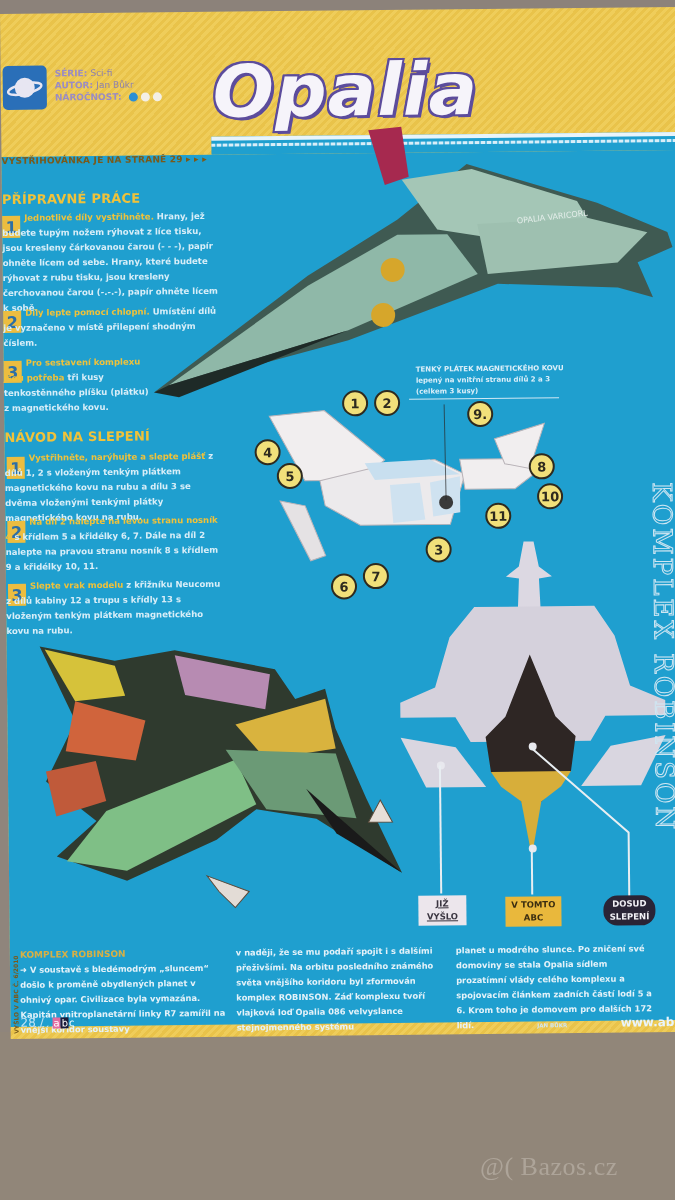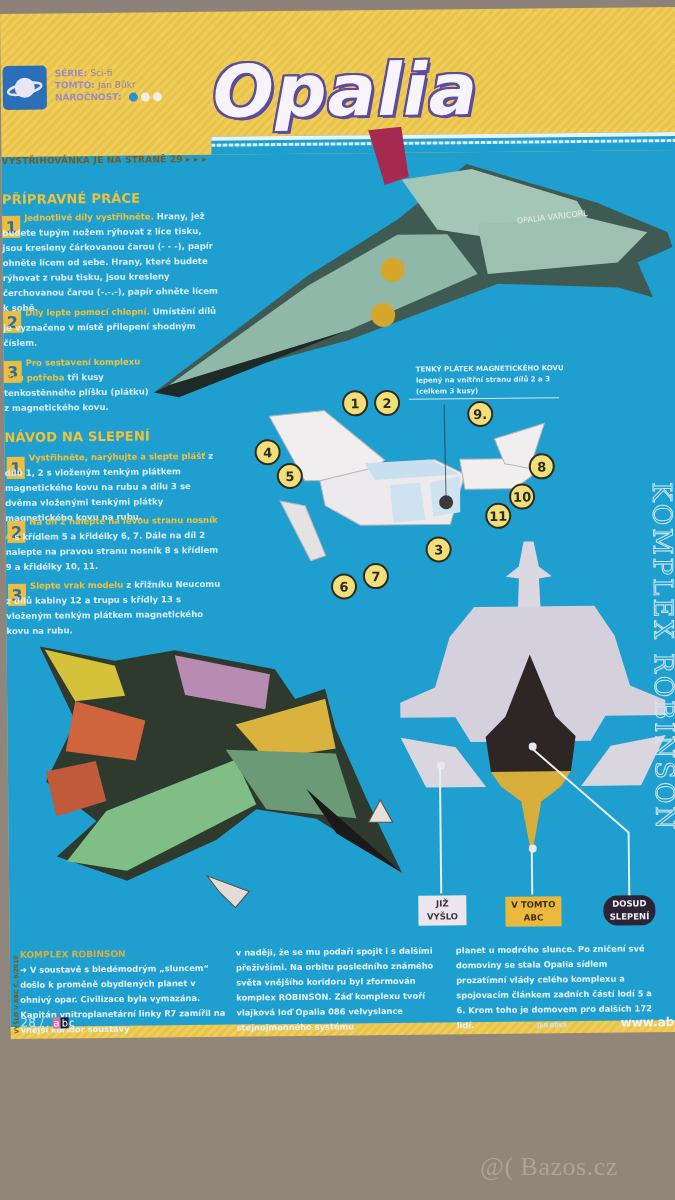--- a/index.html
+++ b/index.html
@@ -95,21 +95,21 @@
 <div class="page">
 
   <div class="series-icon">
     <svg width="36" height="28" viewBox="0 0 36 28">
       <circle cx="18" cy="14" r="10" fill="#e7e6f2"></circle>
       <ellipse cx="18" cy="15" rx="17" ry="5" fill="none" stroke="#e7e6f2" stroke-width="2.5" transform="rotate(-12 18 15)"></ellipse>
     </svg>
   </div>
   <div class="meta">
     <div><span>SÉRIE:</span> <span class="val">Sci-fi</span></div>
-    <div><span>TOMTO:</span> <span class="val">Jan Bůkr</span></div>
+    <div><span>AUTOR:</span> <span class="val">Jan Bůkr</span></div>
     <div><span>NÁROČNOST:</span>
       <span class="dots">
         <span class="dot" style="background:#2b8fd4"></span>
         <span class="dot" style="background:#f3efe6"></span>
         <span class="dot" style="background:#f3efe6"></span>
       </span>
     </div>
   </div>
   <div class="title">Opalia</div>
 
@@ -185,21 +185,21 @@
 
   <div class="callout" style="left:338px;top:380px;">1</div>
   <div class="callout" style="left:370px;top:380px;">2</div>
   <div class="callout" style="left:420px;top:527px;">3</div>
   <div class="callout" style="left:250px;top:428px;">4</div>
   <div class="callout" style="left:272px;top:452px;">5</div>
   <div class="callout" style="left:325px;top:563px;">6</div>
   <div class="callout" style="left:357px;top:553px;">7</div>
   <div class="callout" style="left:524px;top:445px;">8</div>
   <div class="callout" style="left:463px;top:392px;">9.</div>
-  <div class="callout" style="left:504px;top:475px;">10</div>
+  <div class="callout" style="left:532px;top:475px;">10</div>
   <div class="callout" style="left:480px;top:494px;">11</div>
 
   <svg style="position:absolute;left:28px;top:628px;" width="370" height="250" viewBox="0 0 370 250">
     <polygon points="5,5 80,20 140,10 240,30 260,60 290,50 300,90 330,160 365,235 280,180 220,170 180,200 90,240 20,215 60,180 10,140 40,80" fill="#2f3a2e"></polygon>
     <polygon points="10,8 80,25 90,55 40,60" fill="#d6c23a"></polygon>
     <polygon points="140,15 235,35 230,70 150,55" fill="#b78bb2"></polygon>
     <polygon points="40,60 110,80 100,120 30,110" fill="#d0643c"></polygon>
     <polygon points="200,85 290,60 300,110 230,120" fill="#d9b33e"></polygon>
     <polygon points="70,170 200,120 220,165 90,230 30,220" fill="#7fbf86"></polygon>
     <polygon points="190,110 300,115 320,180 230,170" fill="#6b9a76"></polygon>
@@ -226,21 +226,21 @@
     <circle cx="136" cy="312" r="4" fill="#e8e8ee"></circle>
   </svg>
 
   <div class="legend-line" style="left:431px;top:756px;height:128px;"></div>
   <div class="legend-line" style="left:522px;top:840px;height:46px;"></div>
   <svg style="position:absolute;left:520px;top:735px;" width="110" height="160" viewBox="0 0 110 160">
     <polyline points="2,3 100,90 100,155" fill="none" stroke="#e8eef2" stroke-width="2"></polyline>
   </svg>
 
   <div class="legend-box" style="left:405px;top:884px;width:56px;">
-    <div style="background:#ece6ec;color:#3a3540;padding:2px 8px;">
+    <div style="background:#ece6ec;color:#3a3540;padding:2px 8px;text-decoration:underline;">
       <div>JIŽ</div>
       <div>VYŠLO</div>
     </div>
   </div>
   <div class="legend-box" style="left:492px;top:886px;width:64px;">
     <div style="background:#e9b83c;color:#3a2d10;padding:2px 0;">
       <div>V TOMTO</div>
       <div>ABC</div>
     </div>
   </div>

